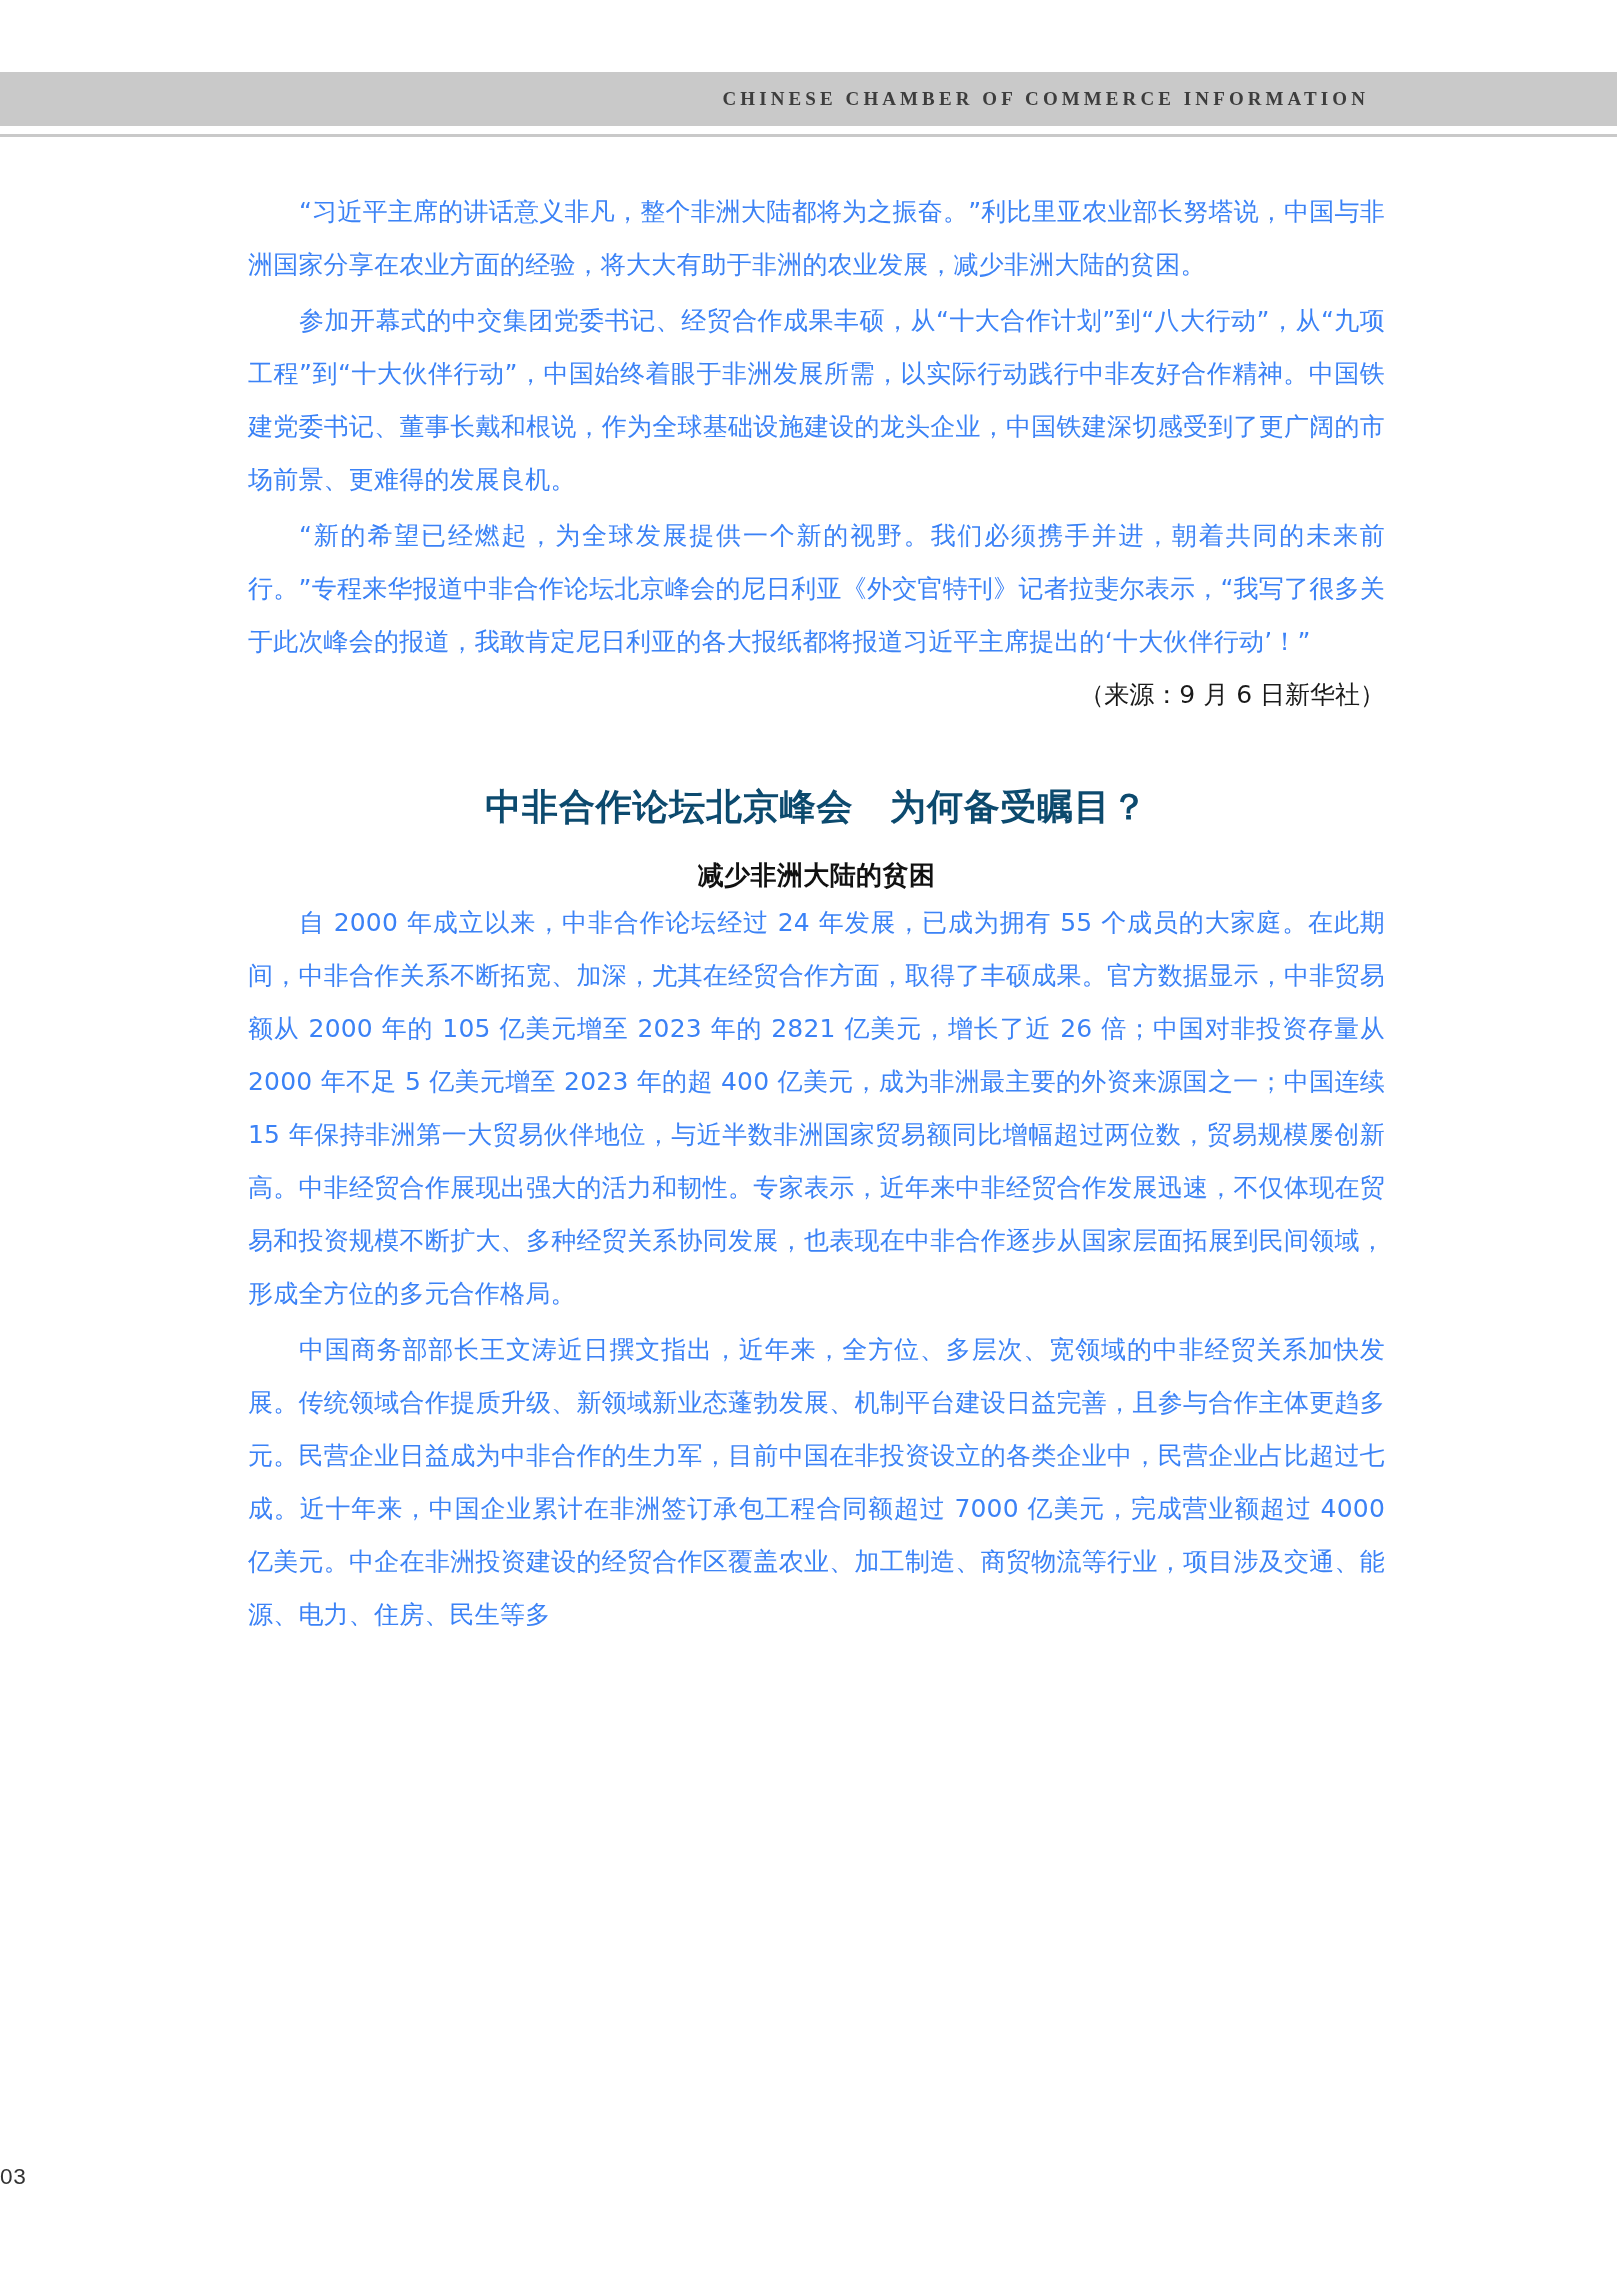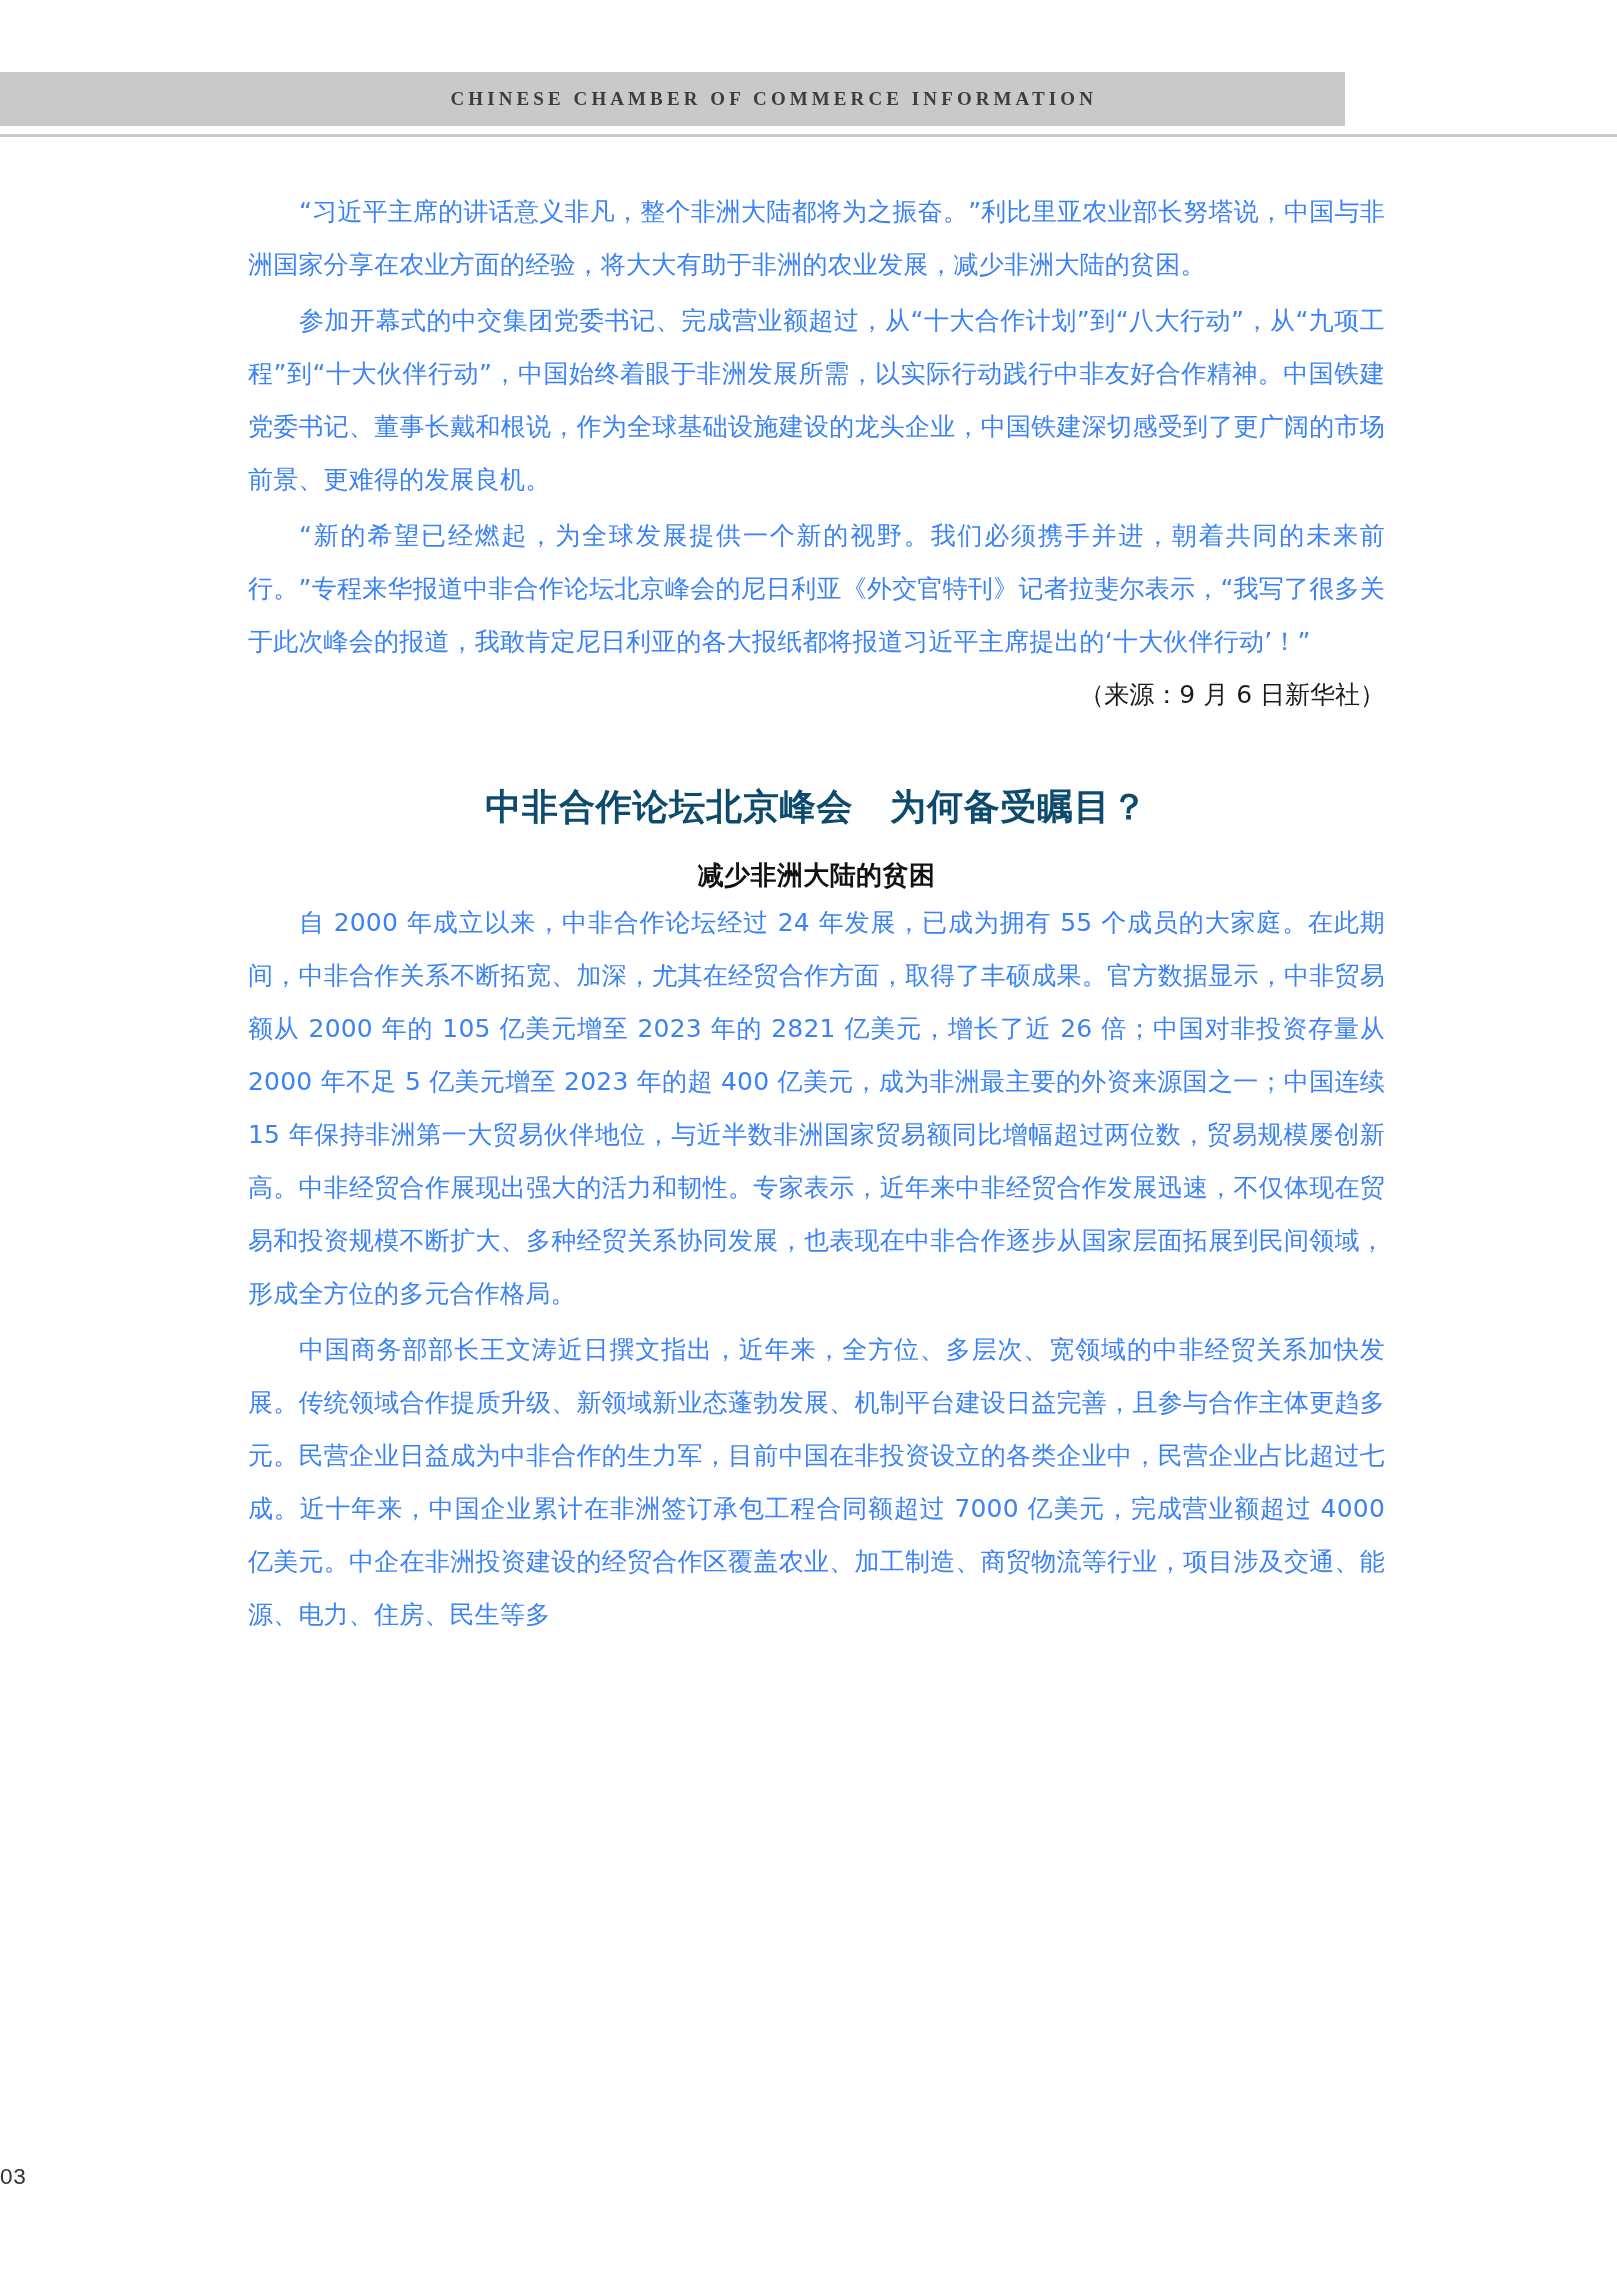--- a/index.html
+++ b/index.html
@@ -20,21 +20,21 @@
     height: 2284px;
     background: #ffffff;
     box-sizing: border-box;
   }
 
   
   .header-band {
     position: absolute;
     top: 72px;
     left: 0;
-    width: 1345px;
+    width: 1617px;
     height: 54px;
     background: #c9c9c9;
   }
   .header-band .inner {
     position: absolute;
     right: 248px;
     top: 0;
     height: 54px;
     display: flex;
     align-items: center;
@@ -127,21 +127,21 @@
     <div class="inner">
       <span class="header-text">CHINESE CHAMBER OF COMMERCE INFORMATION</span>
     </div>
   </div>
   <div class="header-rule"></div>
 
   <div class="content">
 
     <p class="body-text">“习近平主席的讲话意义非凡，整个非洲大陆都将为之振奋。”利比里亚农业部长努塔说，中国与非洲国家分享在农业方面的经验，将大大有助于非洲的农业发展，减少非洲大陆的贫困。</p>
 
-    <p class="body-text">参加开幕式的中交集团党委书记、完成营业额超过，从“十大合作计划”到“八大行动”，从“九项工程”到“十大伙伴行动”，中国始终着眼于非洲发展所需，以实际行动践行中非友好合作精神。中国铁建党委书记、董事长戴和根说，作为全球基础设施建设的龙头企业，中国铁建深切感受到了更广阔的市场前景、更难得的发展良机。</p>
+    <p class="body-text">参加开幕式的中交集团党委书记、经贸合作成果丰硕，从“十大合作计划”到“八大行动”，从“九项工程”到“十大伙伴行动”，中国始终着眼于非洲发展所需，以实际行动践行中非友好合作精神。中国铁建党委书记、董事长戴和根说，作为全球基础设施建设的龙头企业，中国铁建深切感受到了更广阔的市场前景、更难得的发展良机。</p>
 
     <p class="body-text">“新的希望已经燃起，为全球发展提供一个新的视野。我们必须携手并进，朝着共同的未来前行。”专程来华报道中非合作论坛北京峰会的尼日利亚《外交官特刊》记者拉斐尔表示，“我写了很多关于此次峰会的报道，我敢肯定尼日利亚的各大报纸都将报道习近平主席提出的‘十大伙伴行动’！”</p>
 
     <p class="source-line">（来源：9 月 6 日新华社）</p>
 
     <h1 class="article-title">中非合作论坛北京峰会　为何备受瞩目？</h1>
 
 
     <h2 class="section-title">减少非洲大陆的贫困</h2>
 

